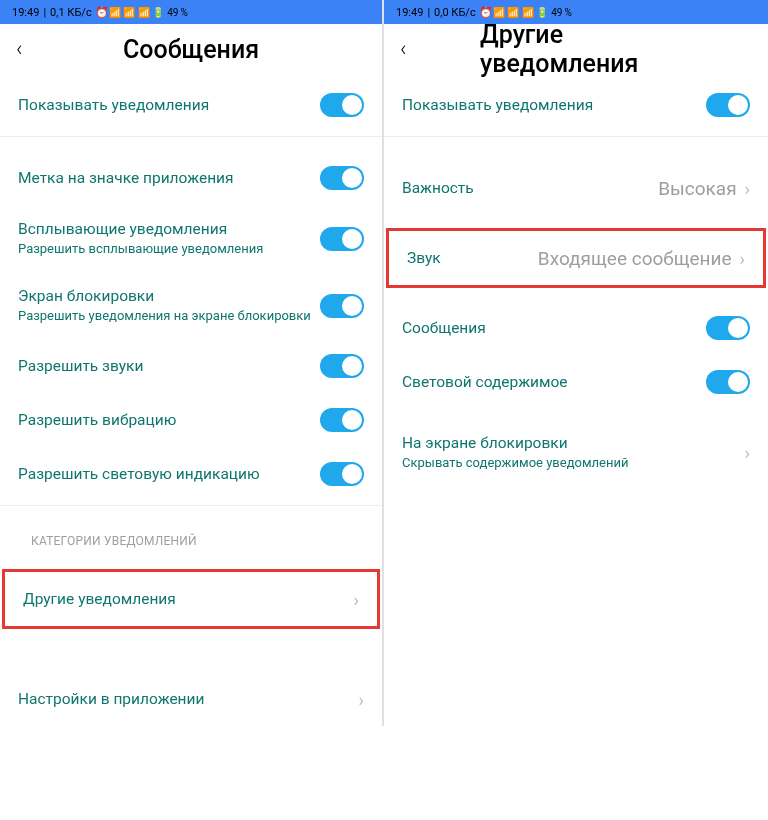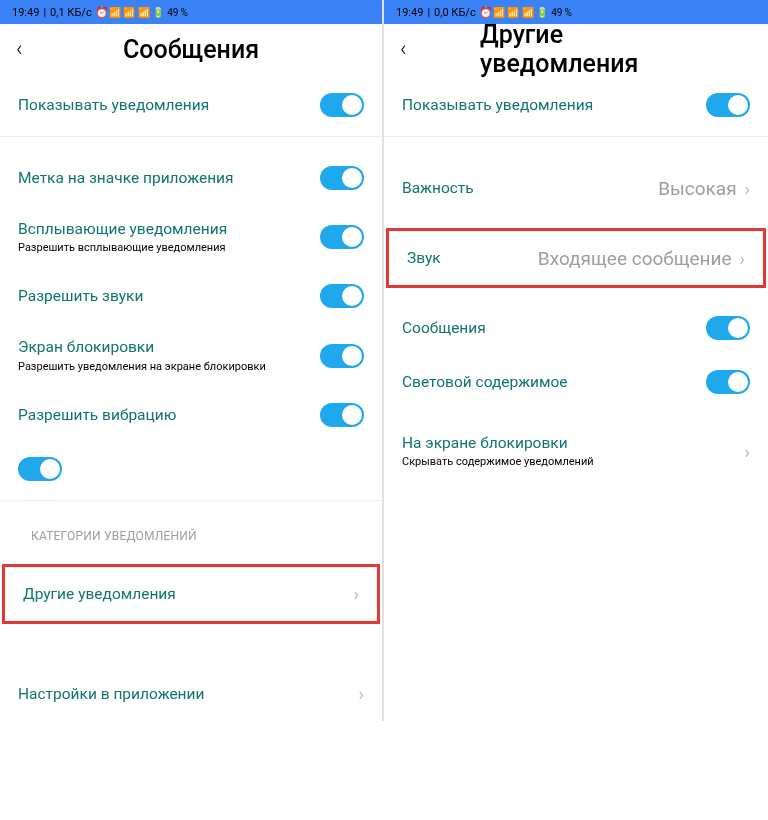--- a/index.html
+++ b/index.html
@@ -54,22 +54,22 @@
     min-height: 54px;
     position: relative;
   }
   .row-text { flex: 1; }
   .row-label {
     font-size: 15.5px;
     color: #0f766e;
     line-height: 1.3;
   }
   .row-sub {
-    font-size: 11px;
-    color: #000000;
+    font-size: 13px;
+    color: #0f766e;
     margin-top: 2px;
     line-height: 1.3;
   }
   .row-value {
     font-size: 19px;
     color: #9e9e9e;
     margin-right: 8px;
     text-align: right;
   }
   .toggle {
@@ -164,41 +164,44 @@
     <div class="row">
       <div class="row-text">
         <div class="row-label">Всплывающие уведомления</div>
         <div class="row-sub">Разрешить всплывающие уведомления</div>
       </div>
       <div class="toggle"></div>
     </div>
 
     <div class="row">
       <div class="row-text">
-          <div class="row-label">Разрешить звуки</div>
-        </div>
-      <div class="toggle"></div>
-    </div>
-
-    <div class="row">
-      <div class="row-text">
         <div class="row-label">Экран блокировки</div>
         <div class="row-sub">Разрешить уведомления на экране блокировки</div>
       </div>
       <div class="toggle"></div>
     </div>
 
     <div class="row">
       <div class="row-text">
+          <div class="row-label">Разрешить звуки</div>
+        </div>
+      <div class="toggle"></div>
+    </div>
+
+    <div class="row">
+      <div class="row-text">
           <div class="row-label">Разрешить вибрацию</div>
         </div>
       <div class="toggle"></div>
     </div>
 
     <div class="row">
+      <div class="row-text">
+          <div class="row-label">Разрешить световую индикацию</div>
+        </div>
       <div class="toggle"></div>
     </div>
 
     <div class="divider"></div>
 
     <div class="section-header">КАТЕГОРИИ УВЕДОМЛЕНИЙ</div>
 
     <div class="highlight-box">
       <div class="row">
         <div class="row-text">

